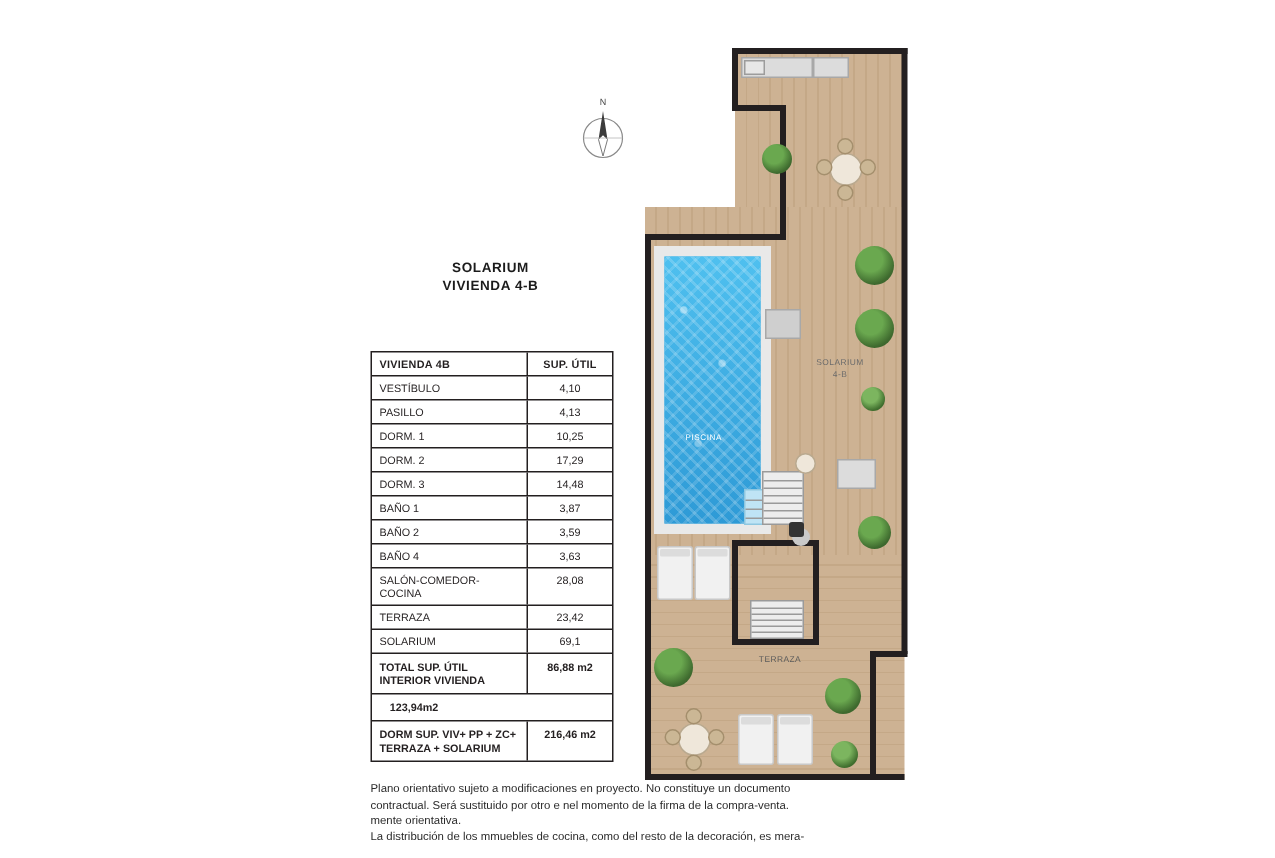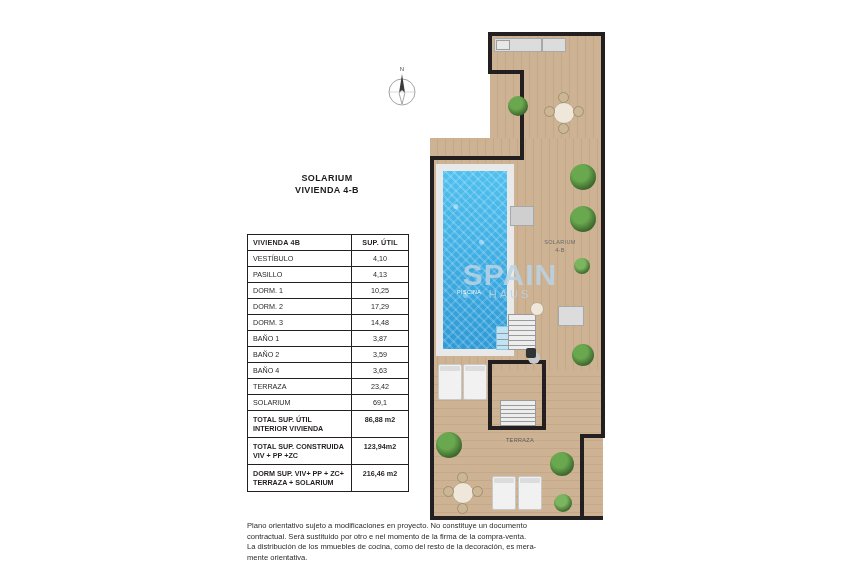--- a/index.html
+++ b/index.html
@@ -136,47 +136,50 @@
     </div>
     <div class="row">
       <div class="c1">BAÑO 2</div>
       <div class="c2">3,59</div>
     </div>
     <div class="row">
       <div class="c1">BAÑO 4</div>
       <div class="c2">3,63</div>
     </div>
     <div class="row">
+      <div class="c1">SALÓN-COMEDOR-COCINA</div>
+      <div class="c2">28,08</div>
+    </div>
+    <div class="row">
       <div class="c1">TERRAZA</div>
       <div class="c2">23,42</div>
     </div>
     <div class="row">
       <div class="c1">SOLARIUM</div>
       <div class="c2">69,1</div>
     </div>
 
     <div class="row total tall">
       <div class="c1">TOTAL SUP. ÚTIL INTERIOR VIVIENDA</div>
       <div class="c2">86,88 m2</div>
     </div>
     <div class="row total tall">
-      <div class="c1">TOTAL SUP. CONSTRUIDA VIV + PP +ZC</div>
       <div class="c2">123,94m2</div>
     </div>
     <div class="row total tall">
       <div class="c1">DORM SUP. VIV+ PP + ZC+ TERRAZA + SOLARIUM</div>
       <div class="c2">216,46 m2</div>
     </div>
   </div>
 
   <div class="note">
     <div>Plano orientativo sujeto a modificaciones en proyecto. No constituye un documento</div>
     <div>contractual. Será sustituido por otro e nel momento de la firma de la compra-venta.</div>
+    <div>mente orientativa.</div>
     <div>La distribución de los mmuebles de cocina, como del resto de la decoración, es mera-</div>
-    <div>mente orientativa.</div>
   </div>
 
   <div class="plan">
 
     <div class="floor wood" style="left:60px;top:4px;width:113px;height:104px;"></div>
     <div class="floor wood" style="left:0px;top:108px;width:173px;height:300px;"></div>
     <div class="floor wood-v" style="left:0px;top:340px;width:173px;height:150px;"></div>
 
     <div class="wall" style="left:58px;top:2px;width:117px;height:4px;"></div>
     <div class="wall" style="left:58px;top:2px;width:4px;height:42px;"></div>
@@ -263,18 +266,14 @@
     <div class="plant sm" style="left:144px;top:228px;width:16px;height:16px;"></div>
     <div class="plant" style="left:142px;top:314px;width:22px;height:22px;"></div>
     <div class="plant" style="left:6px;top:402px;width:26px;height:26px;"></div>
     <div class="plant" style="left:120px;top:422px;width:24px;height:24px;"></div>
     <div class="plant sm" style="left:124px;top:464px;width:18px;height:18px;"></div>
 
     <div class="counter" style="left:80px;top:176px;width:22px;height:18px;background:#cfcfcf;"></div>
     <div class="grill" style="left:96px;top:318px;width:10px;height:10px;"></div>
   </div>
 
-  <div class="watermark">
-    <div>SPAIN</div>
-    <div class="sub">HAUS</div>
-  </div>
 
 </div>
 
 </body></html>

